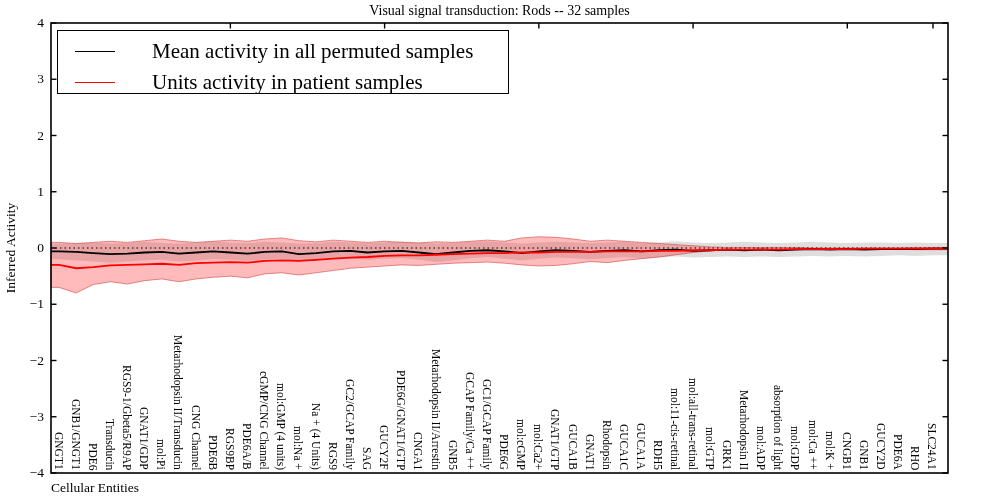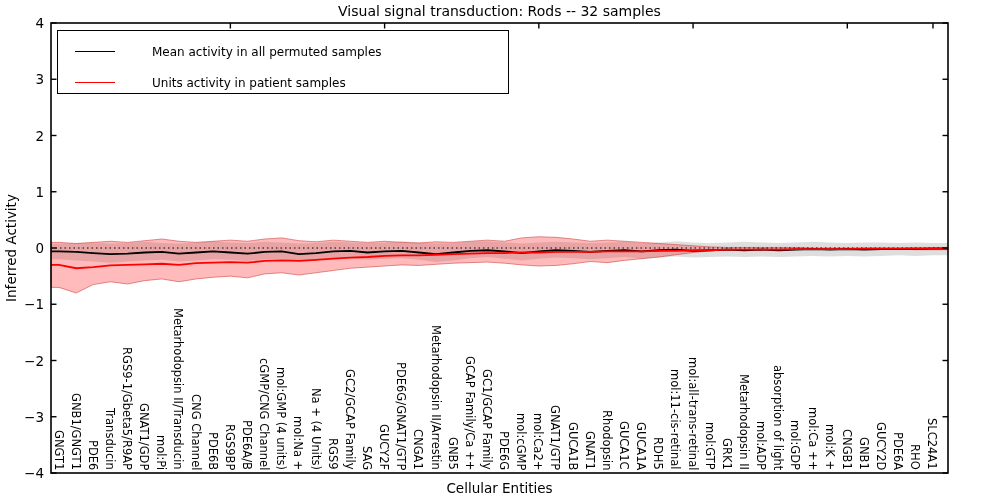--- a/index.html
+++ b/index.html
@@ -1,27 +1,27 @@
 <!DOCTYPE html>
 <html><head>
 <meta charset="utf-8">
 <style>
   html,body{margin:0;padding:0;background:#ffffff;width:1000px;height:500px;overflow:hidden;}
   body{font-family:"DejaVu Sans","Liberation Sans",sans-serif;color:#000;}
-  #figure{position:relative;width:1000px;height:500px;background:#fff;}
+  #figure{position:relative;width:1000px;height:500px;background:#fff;font-family:Liberation Serif, serif;}
   #plot-svg{position:absolute;left:0;top:0;}
   .chart-title{position:absolute;left:51px;top:3px;width:897px;text-align:center;font-size:14px;}
-  .x-axis-title{position:absolute;left:51px;top:480px;width:897px;text-align:center;font-size:13.5px;}
+  .x-axis-title{position:absolute;left:51px;top:480px;width:897px;font-size:13.5px;}
   .y-axis-title{position:absolute;left:11px;top:248px;transform:translate(-50%,-50%) rotate(-90deg);white-space:nowrap;font-size:13.5px;}
   .ytick{position:absolute;left:0;width:44px;text-align:right;font-size:13.5px;line-height:18px;}
   .xtick{position:absolute;bottom:30px;writing-mode:vertical-rl;white-space:nowrap;font-size:11.5px;line-height:14px;}
   .legend{position:absolute;left:57px;top:30px;width:452px;height:64px;border:1.6px solid #000;background:#fff;box-sizing:border-box;}
   .legend-row{display:flex;align-items:center;height:31px;padding-left:17px;}
   .legend-line{display:inline-block;width:40px;border-top:1.8px solid #000;margin-right:37px;flex:0 0 auto;}
-  .legend-label{font-size:12px;white-space:nowrap;}
+  .legend-label{font-size:21px;white-space:nowrap;}
 </style>
 </head>
 <body>
 
 <div id="figure">
   <svg id="plot-svg" width="1000" height="500">
       <polygon points="51,243.5 59,243.5 76.137,242.9375 93.274,242.375 110.411,243.5 127.548,242.9375 144.685,241.8125 161.822,242.9375 178.959,243.5 196.096,242.375 213.233,241.25 230.37,242.375 247.507,242.9375 264.644,241.8125 281.781,242.375 298.918,243.5 316.055,242.9375 333.192,241.8125 350.329,242.375 367.466,242.9375 384.603,242.375 401.74,241.25 418.877,242.375 436.014,243.5 453.151,242.9375 470.288,241.8125 487.425,241.25 504.562,242.375 521.6990000000001,243.5 538.836,242.375 555.973,241.8125 573.11,242.375 590.2470000000001,242.9375 607.384,242.375 624.521,241.8125 641.658,242.9375 658.7950000000001,242.375 675.932,241.25 693.069,242.375 710.206,242.9375 727.3430000000001,242.375 744.48,241.8125 761.617,242.375 778.754,242.9375 795.8910000000001,242.375 813.028,241.8125 830.165,242.375 847.302,242.9375 864.4390000000001,242.375 881.576,242.375 898.713,242.9375 915.85,242.375 932.9870000000001,242.9375 948,242.9375 948,255.3125 932.9870000000001,255.3125 915.85,255.875 898.713,255.3125 881.576,255.875 864.4390000000001,256.4375 847.302,255.875 830.165,256.4375 813.028,255.875 795.8910000000001,256.4375 778.754,257 761.617,256.4375 744.48,257 727.3430000000001,256.4375 710.206,257 693.069,257.5625 675.932,256.4375 658.7950000000001,257.5625 641.658,258.6875 624.521,257 607.384,258.125 590.2470000000001,259.25 573.11,258.125 555.973,257.5625 538.836,258.6875 521.6990000000001,260.375 504.562,258.6875 487.425,257 470.288,258.125 453.151,260.375 436.014,262.0625 418.877,259.8125 401.74,258.125 384.603,258.6875 367.466,259.8125 350.329,258.125 333.192,258.6875 316.055,260.375 298.918,261.5 281.781,258.6875 264.644,259.25 247.507,260.9375 230.37,259.8125 213.233,259.25 196.096,260.375 178.959,261.5 161.822,259.8125 144.685,260.375 127.548,261.5 110.411,262.625 93.274,261.5 76.137,260.375 59,259.25 51,259.25" fill="rgba(0,0,0,0.13)" stroke="none"></polygon>
       <polygon points="51,242.375 59,242.375 76.137,243.5 93.274,242.375 110.411,241.25 127.548,242.375 144.685,240.6875 161.822,239 178.959,241.25 196.096,242.375 213.233,241.25 230.37,240.125 247.507,241.25 264.644,239 281.781,237.875 298.918,240.6875 316.055,241.8125 333.192,240.125 350.329,241.25 367.466,242.375 384.603,241.25 401.74,242.375 418.877,242.9375 436.014,241.8125 453.151,242.375 470.288,241.25 487.425,240.125 504.562,241.25 521.6990000000001,237.875 538.836,236.75 555.973,237.3125 573.11,239 590.2470000000001,241.25 607.384,240.125 624.521,241.25 641.658,242.375 658.7950000000001,243.5 675.932,244.625 693.069,245.75 710.206,246.875 727.3430000000001,247.4375 744.48,247.4375 761.617,247.4375 778.754,247.4375 795.8910000000001,247.4375 813.028,248 830.165,248 847.302,248 864.4390000000001,248 881.576,248 898.713,248 915.85,247.4375 932.9870000000001,247.4375 948,247.4375 948,249.6875 932.9870000000001,249.6875 915.85,249.6875 898.713,249.125 881.576,249.125 864.4390000000001,249.125 847.302,249.125 830.165,249.125 813.028,249.125 795.8910000000001,249.125 778.754,249.125 761.617,249.125 744.48,249.6875 727.3430000000001,249.6875 710.206,250.8125 693.069,252.5 675.932,254.75 658.7950000000001,257 641.658,258.6875 624.521,260.375 607.384,262.625 590.2470000000001,261.5 573.11,263.75 555.973,265.4375 538.836,266 521.6990000000001,264.875 504.562,263.1875 487.425,262.0625 470.288,262.625 453.151,263.1875 436.014,264.3125 418.877,265.4375 401.74,264.875 384.603,266 367.466,267.125 350.329,268.25 333.192,270.5 316.055,272.75 298.918,275 281.781,272.75 264.644,273.875 247.507,277.8125 230.37,276.125 213.233,277.25 196.096,278.9375 178.959,281.75 161.822,278.9375 144.685,280.625 127.548,284 110.411,281.75 93.274,284.5625 76.137,293 59,287.375 51,287.375" fill="rgba(255,30,30,0.30)" stroke="rgba(205,55,55,0.55)" stroke-width="1"></polygon>
       <line x1="51" y1="248" x2="948" y2="248" stroke="#000" stroke-width="1.2" stroke-dasharray="1.5 3"></line>
       <polyline points="51,251.375 59,251.375 76.137,251.9375 93.274,253.0625 110.411,254.1875 127.548,253.625 144.685,252.5 161.822,251.9375 178.959,253.625 196.096,252.5 213.233,251.375 230.37,252.5 247.507,253.625 264.644,251.9375 281.781,251.375 298.918,254.1875 316.055,253.0625 333.192,251.375 350.329,250.8125 367.466,252.5 384.603,251.375 401.74,250.8125 418.877,252.5 436.014,254.1875 453.151,252.5 470.288,250.8125 487.425,250.25 504.562,251.375 521.6990000000001,253.0625 538.836,251.375 555.973,250.25 573.11,250.8125 590.2470000000001,251.9375 607.384,250.8125 624.521,250.25 641.658,251.375 658.7950000000001,250.25 675.932,249.6875 693.069,250.8125 710.206,250.25 727.3430000000001,249.6875 744.48,250.25 761.617,249.6875 778.754,250.25 795.8910000000001,249.6875 813.028,249.125 830.165,249.6875 847.302,249.125 864.4390000000001,249.6875 881.576,249.125 898.713,249.125 915.85,249.125 932.9870000000001,248.5625 948,248.5625" fill="none" stroke="#000000" stroke-width="1.8"></polyline>

